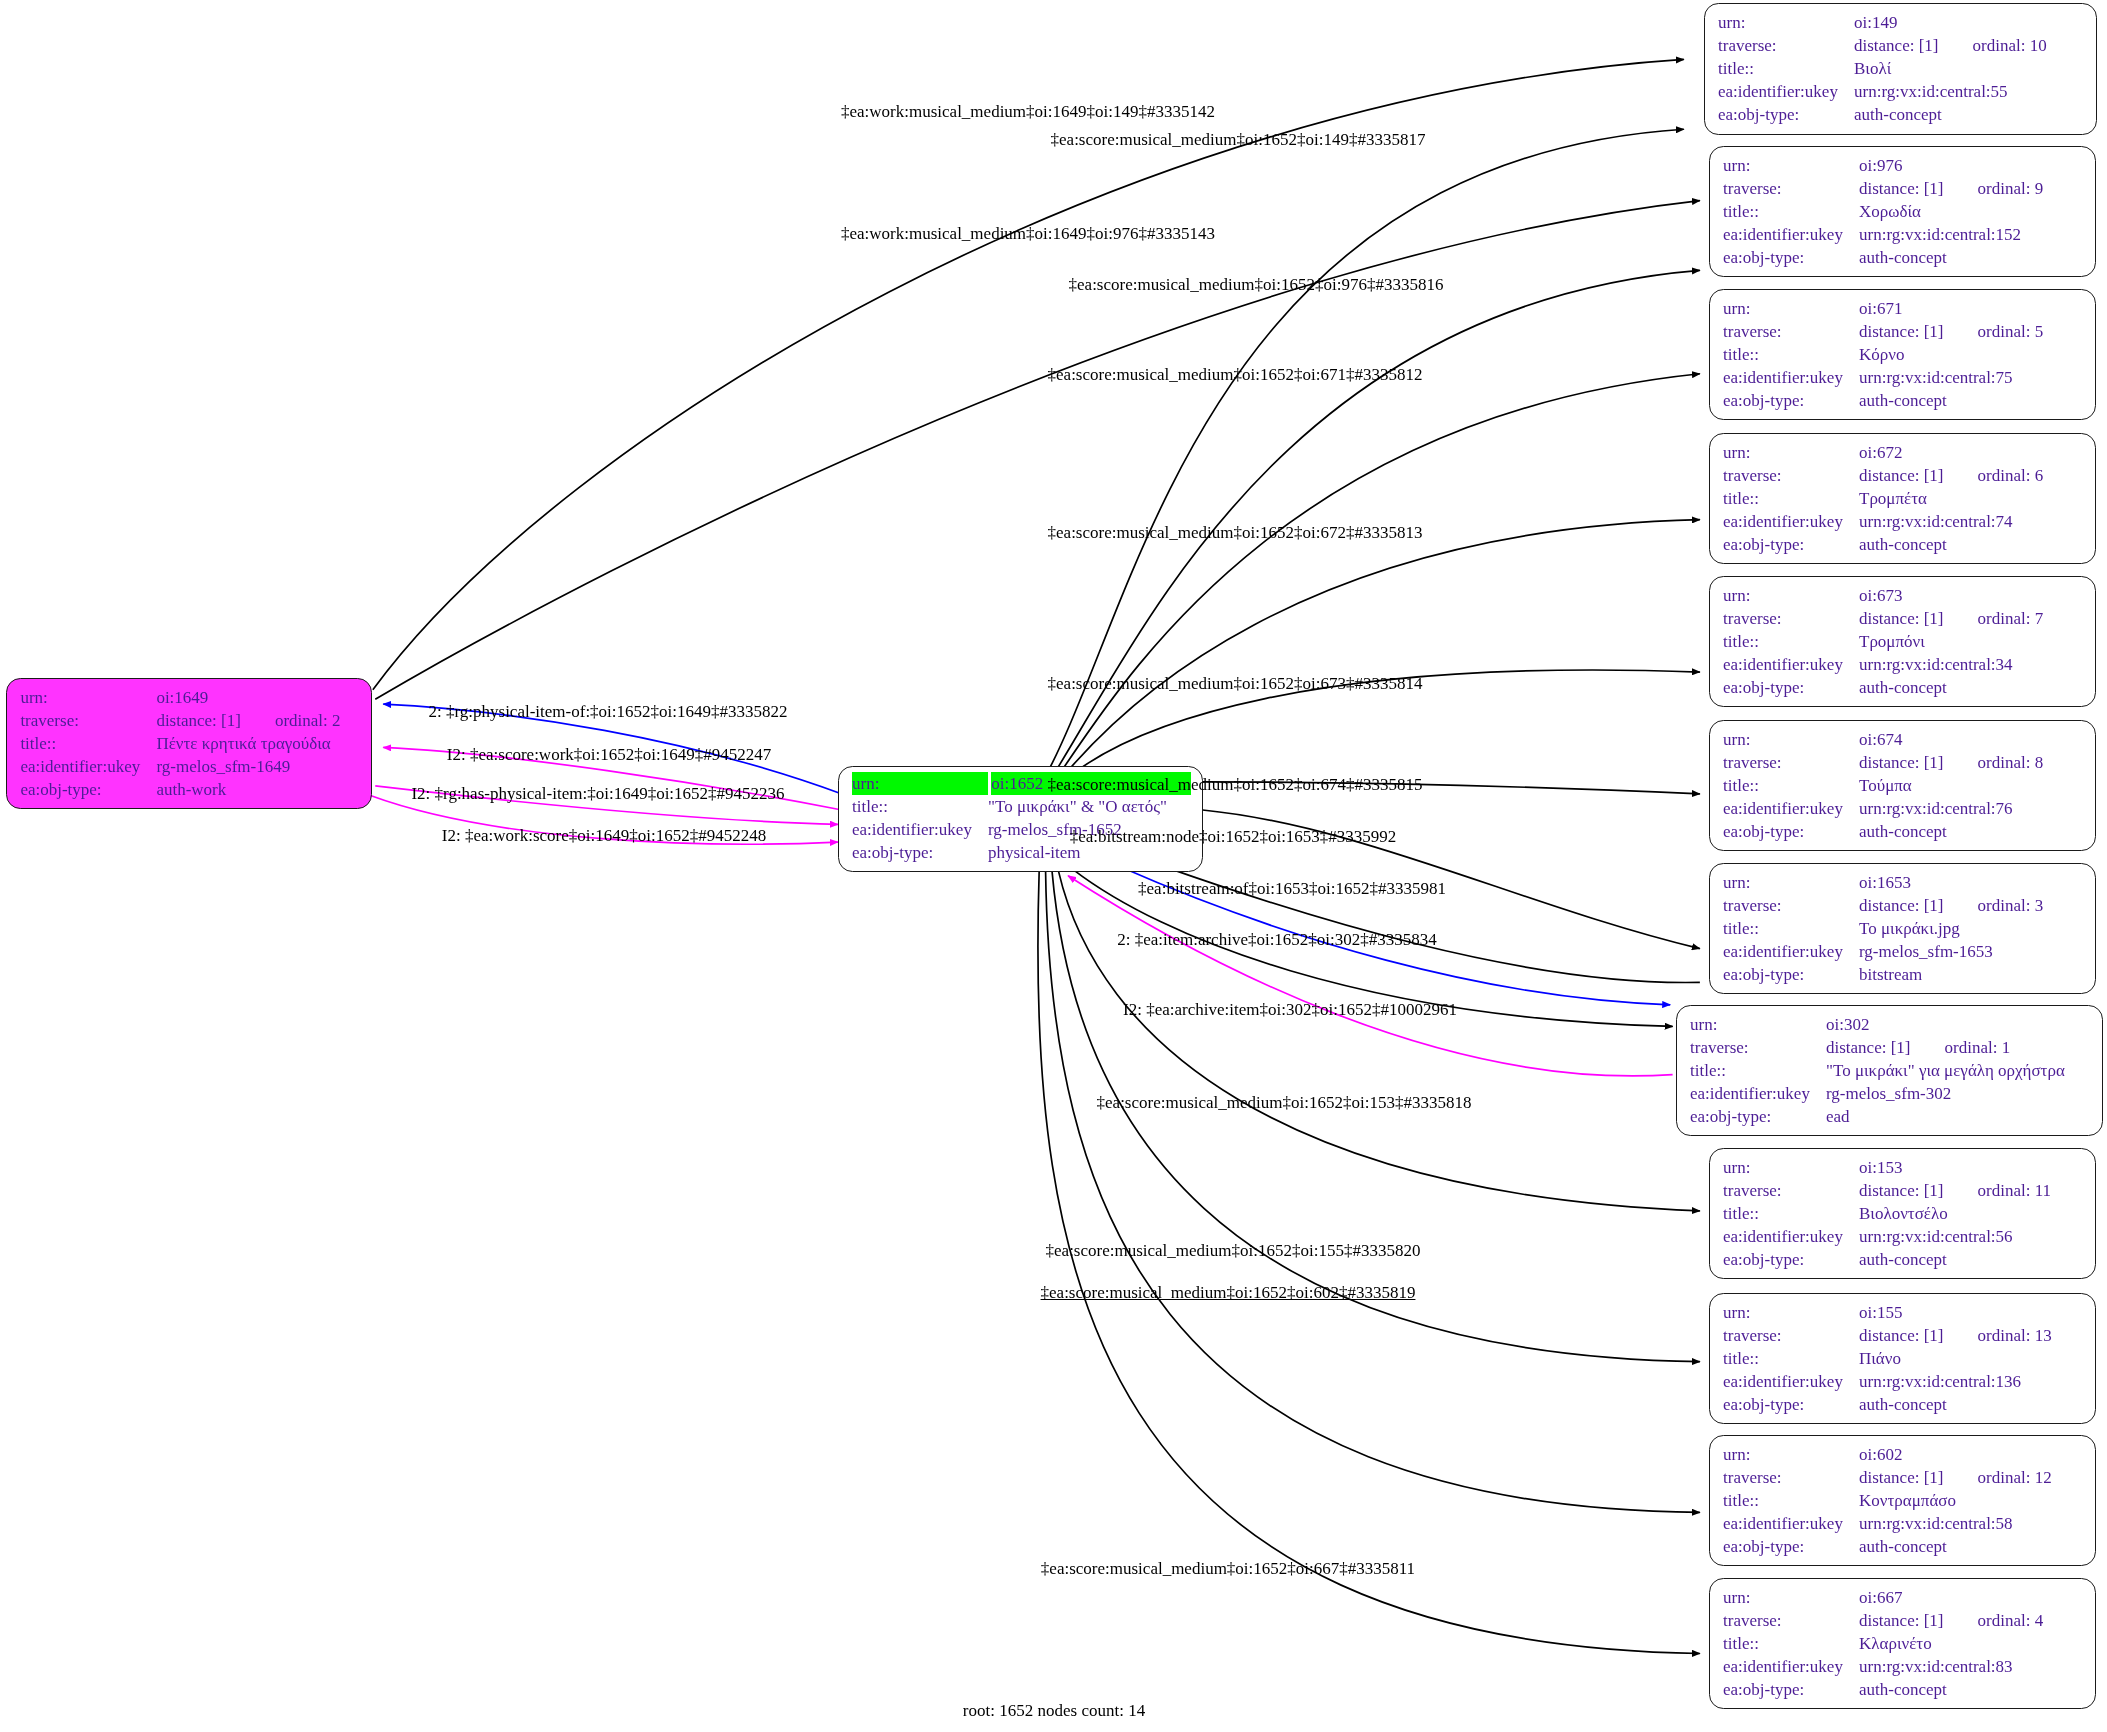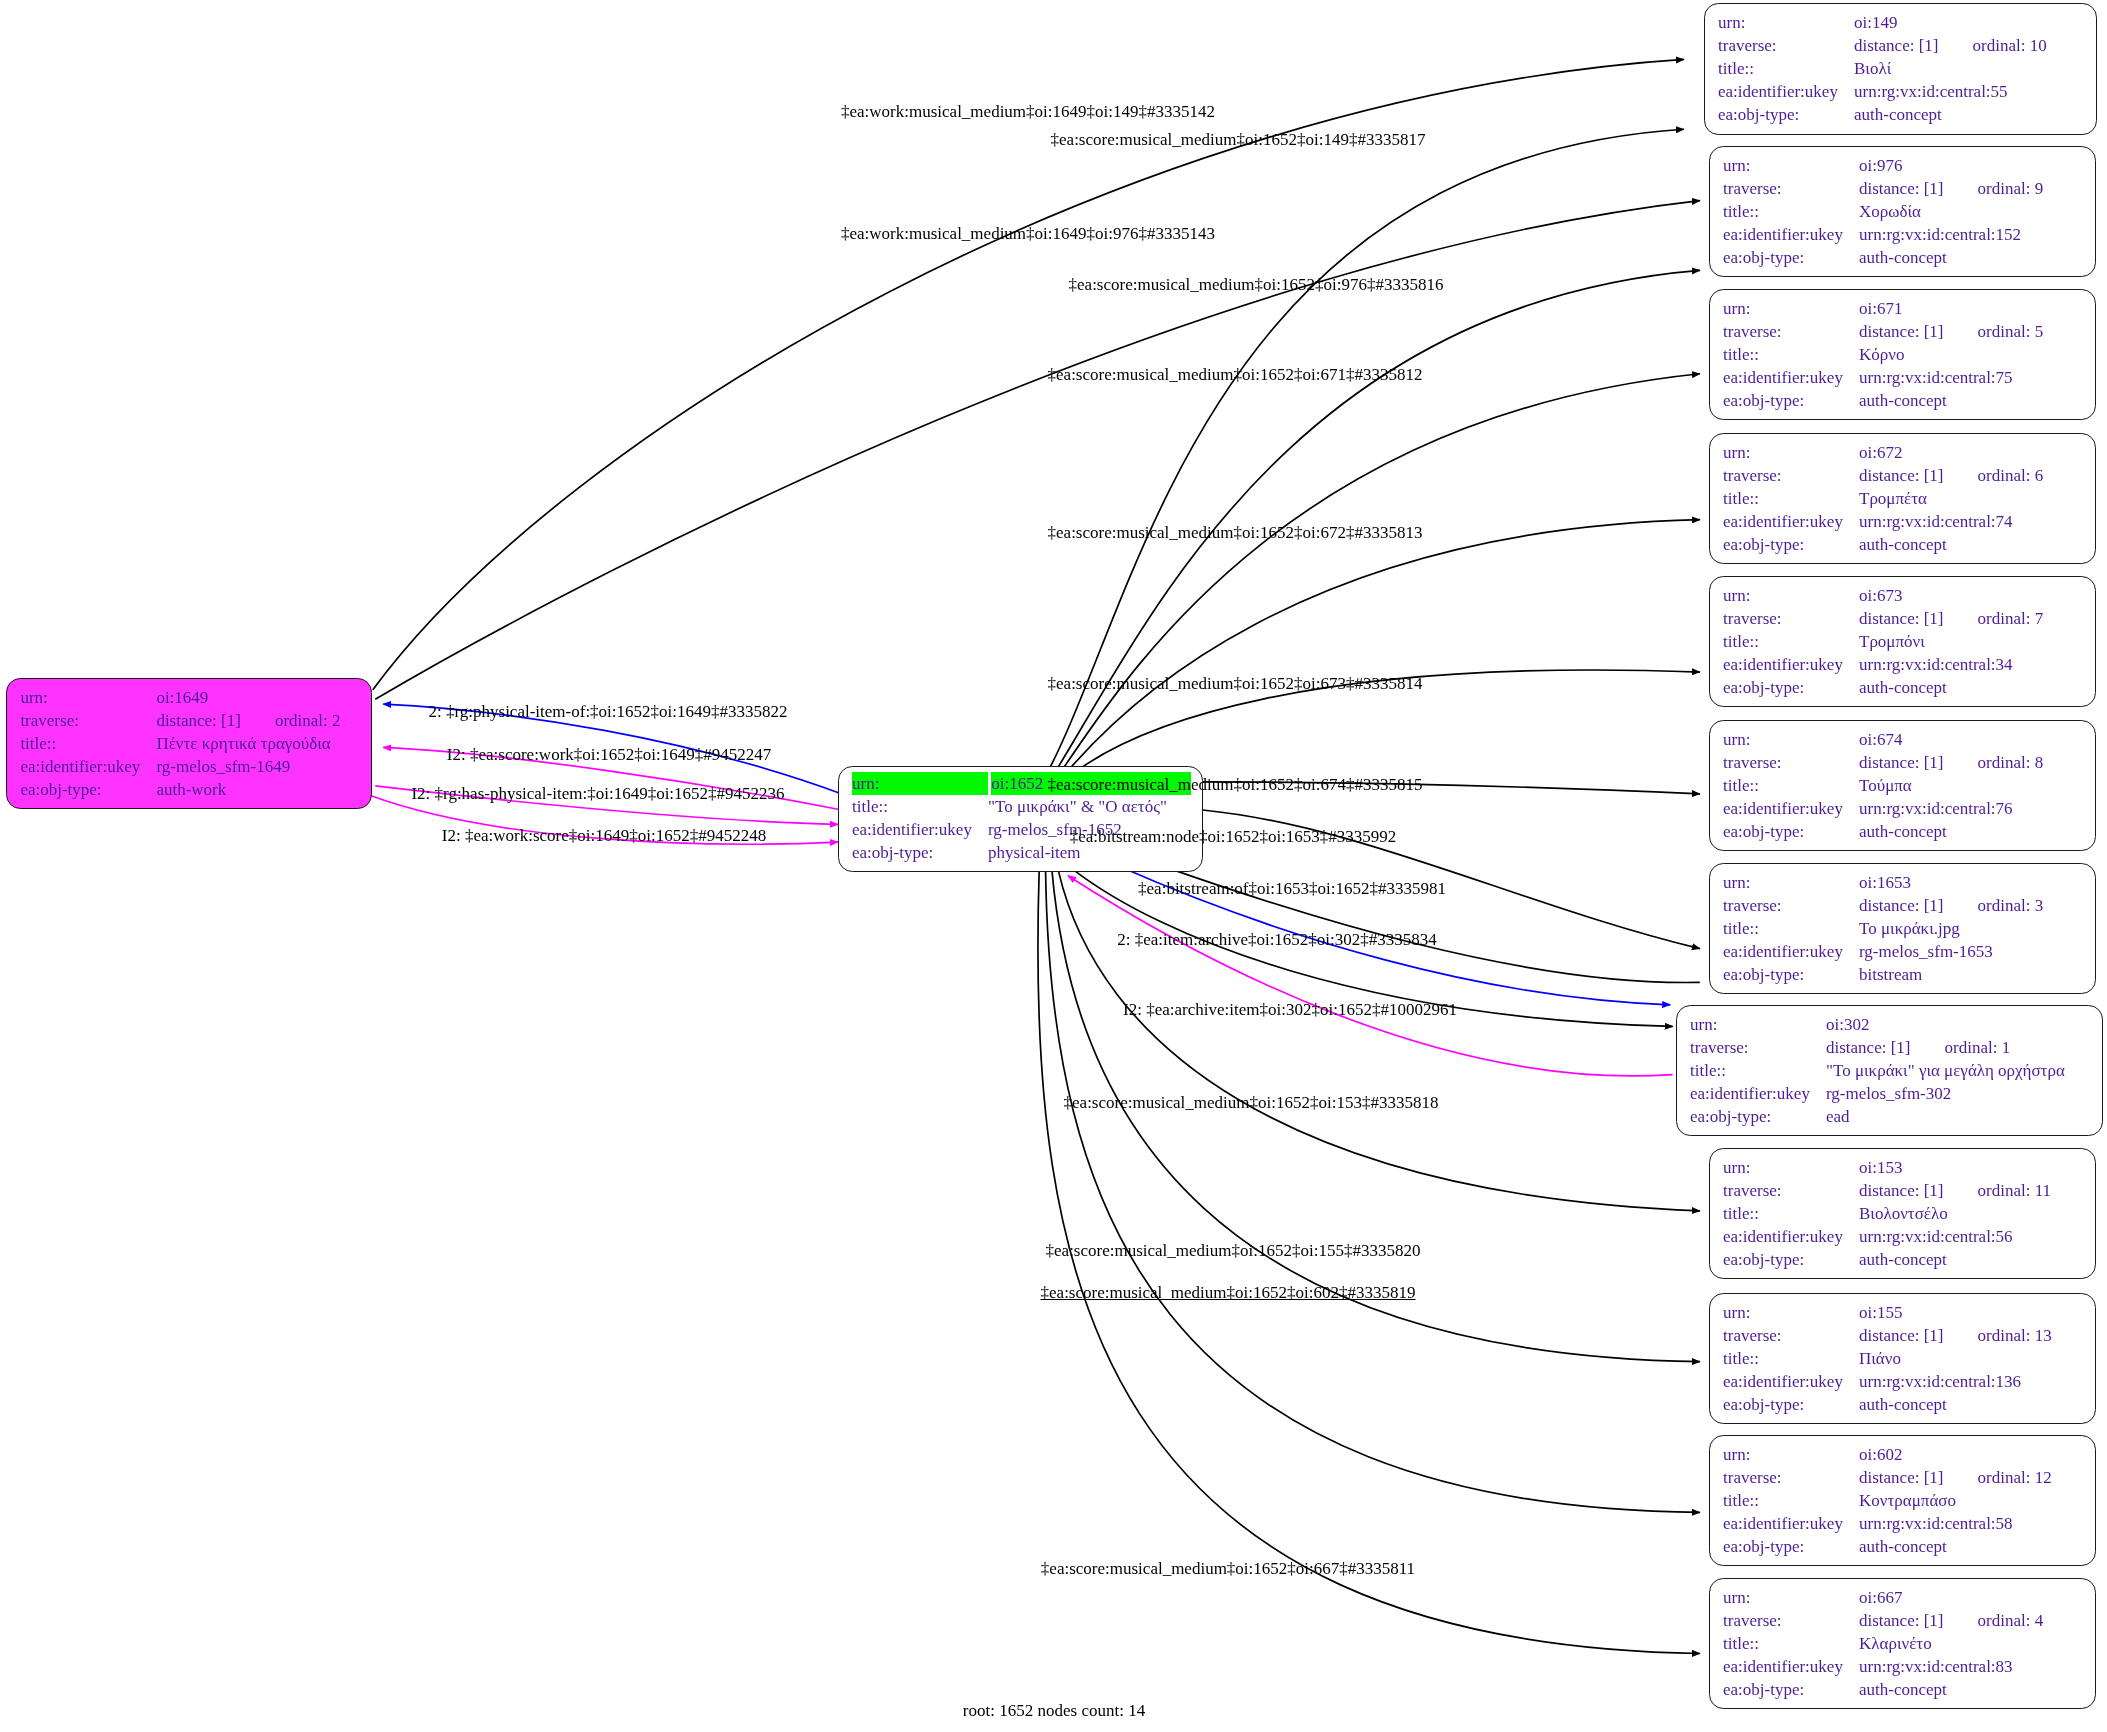--- a/index.html
+++ b/index.html
@@ -469,21 +469,21 @@
   <div class="edge-label c" style="left:1028px; top:225px;">‡ea:work:musical_medium‡oi:1649‡oi:976‡#3335143</div>
   <div class="edge-label c" style="left:1244px; top:276px;margin-left:12px;">‡ea:score:musical_medium‡oi:1652‡oi:976‡#3335816</div>
   <div class="edge-label c" style="left:1235px; top:366px;">‡ea:score:musical_medium‡oi:1652‡oi:671‡#3335812</div>
   <div class="edge-label c" style="left:1235px; top:524px;">‡ea:score:musical_medium‡oi:1652‡oi:672‡#3335813</div>
   <div class="edge-label c" style="left:1235px; top:675px;">‡ea:score:musical_medium‡oi:1652‡oi:673‡#3335814</div>
   <div class="edge-label c" style="left:1235px; top:776px;">‡ea:score:musical_medium‡oi:1652‡oi:674‡#3335815</div>
   <div class="edge-label c" style="left:1233px; top:828px;">‡ea:bitstream:node‡oi:1652‡oi:1653‡#3335992</div>
   <div class="edge-label c" style="left:1260px; top:880px;margin-left:32px;">‡ea:bitstream:of‡oi:1653‡oi:1652‡#3335981</div>
   <div class="edge-label c" style="left:1277px; top:931px;">2: ‡ea:item:archive‡oi:1652‡oi:302‡#3335834</div>
   <div class="edge-label c" style="left:1290px; top:1001px;">I2: ‡ea:archive:item‡oi:302‡oi:1652‡#10002961</div>
-  <div class="edge-label c" style="left:1251px; top:1094px;">‡ea:score:musical_medium‡oi:1652‡oi:153‡#3335818</div>
+  <div class="edge-label c" style="left:1284px; top:1094px;">‡ea:score:musical_medium‡oi:1652‡oi:153‡#3335818</div>
   <div class="edge-label c" style="left:1233px; top:1242px;">‡ea:score:musical_medium‡oi:1652‡oi:155‡#3335820</div>
   <div class="edge-label c" style="left:1228px; top:1284px;text-decoration:underline;">‡ea:score:musical_medium‡oi:1652‡oi:602‡#3335819</div>
   <div class="edge-label c" style="left:1228px; top:1512px;margin-top:48px;">‡ea:score:musical_medium‡oi:1652‡oi:667‡#3335811</div>
 
   <div class="edge-label c" style="left:608px; top:703px;">2: ‡rg:physical-item-of:‡oi:1652‡oi:1649‡#3335822</div>
   <div class="edge-label c" style="left:609px; top:746px;">I2: ‡ea:score:work‡oi:1652‡oi:1649‡#9452247</div>
   <div class="edge-label c" style="left:598px; top:785px;">I2: ‡rg:has-physical-item:‡oi:1649‡oi:1652‡#9452236</div>
   <div class="edge-label c" style="left:604px; top:827px;">I2: ‡ea:work:score‡oi:1649‡oi:1652‡#9452248</div>
 
   <div class="caption" style="left:1054px; top:1701px;">root: 1652 nodes count: 14</div>

